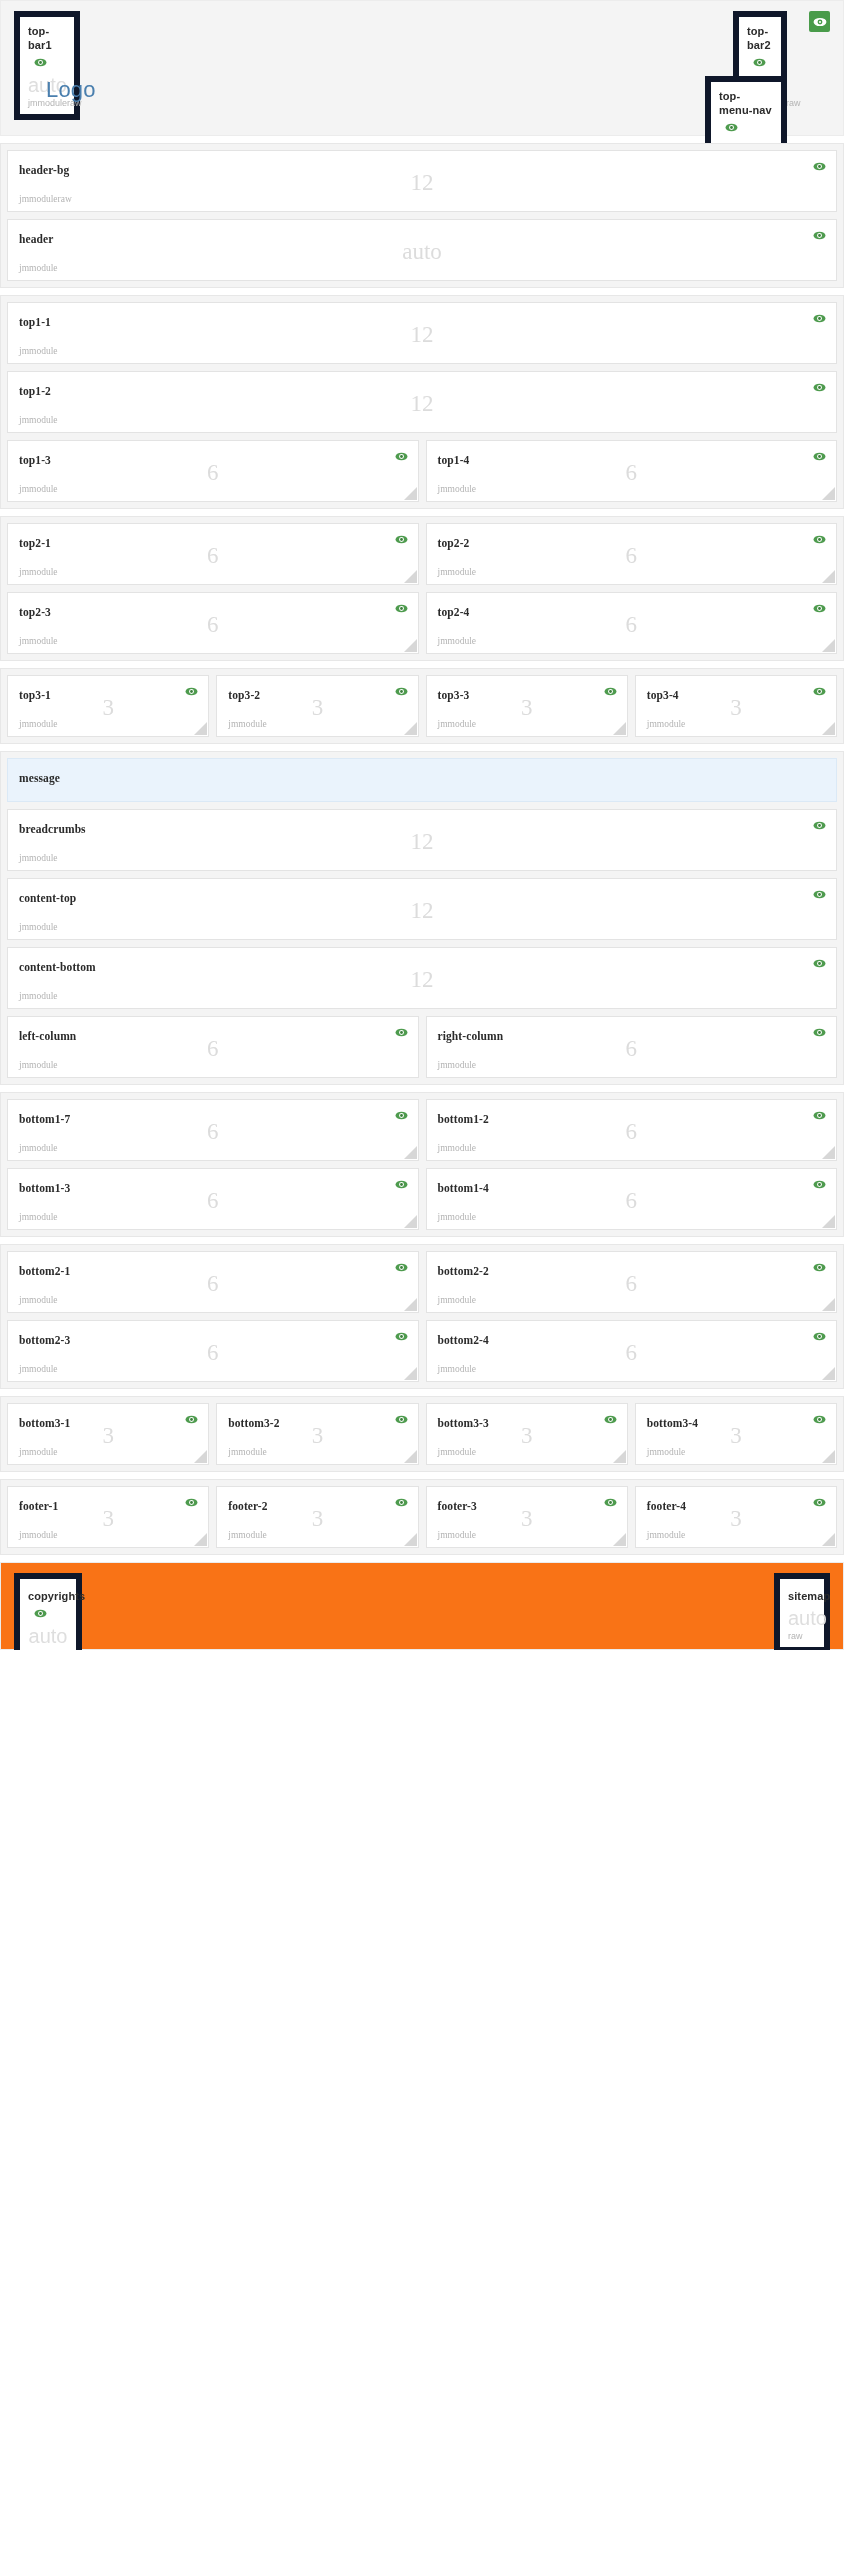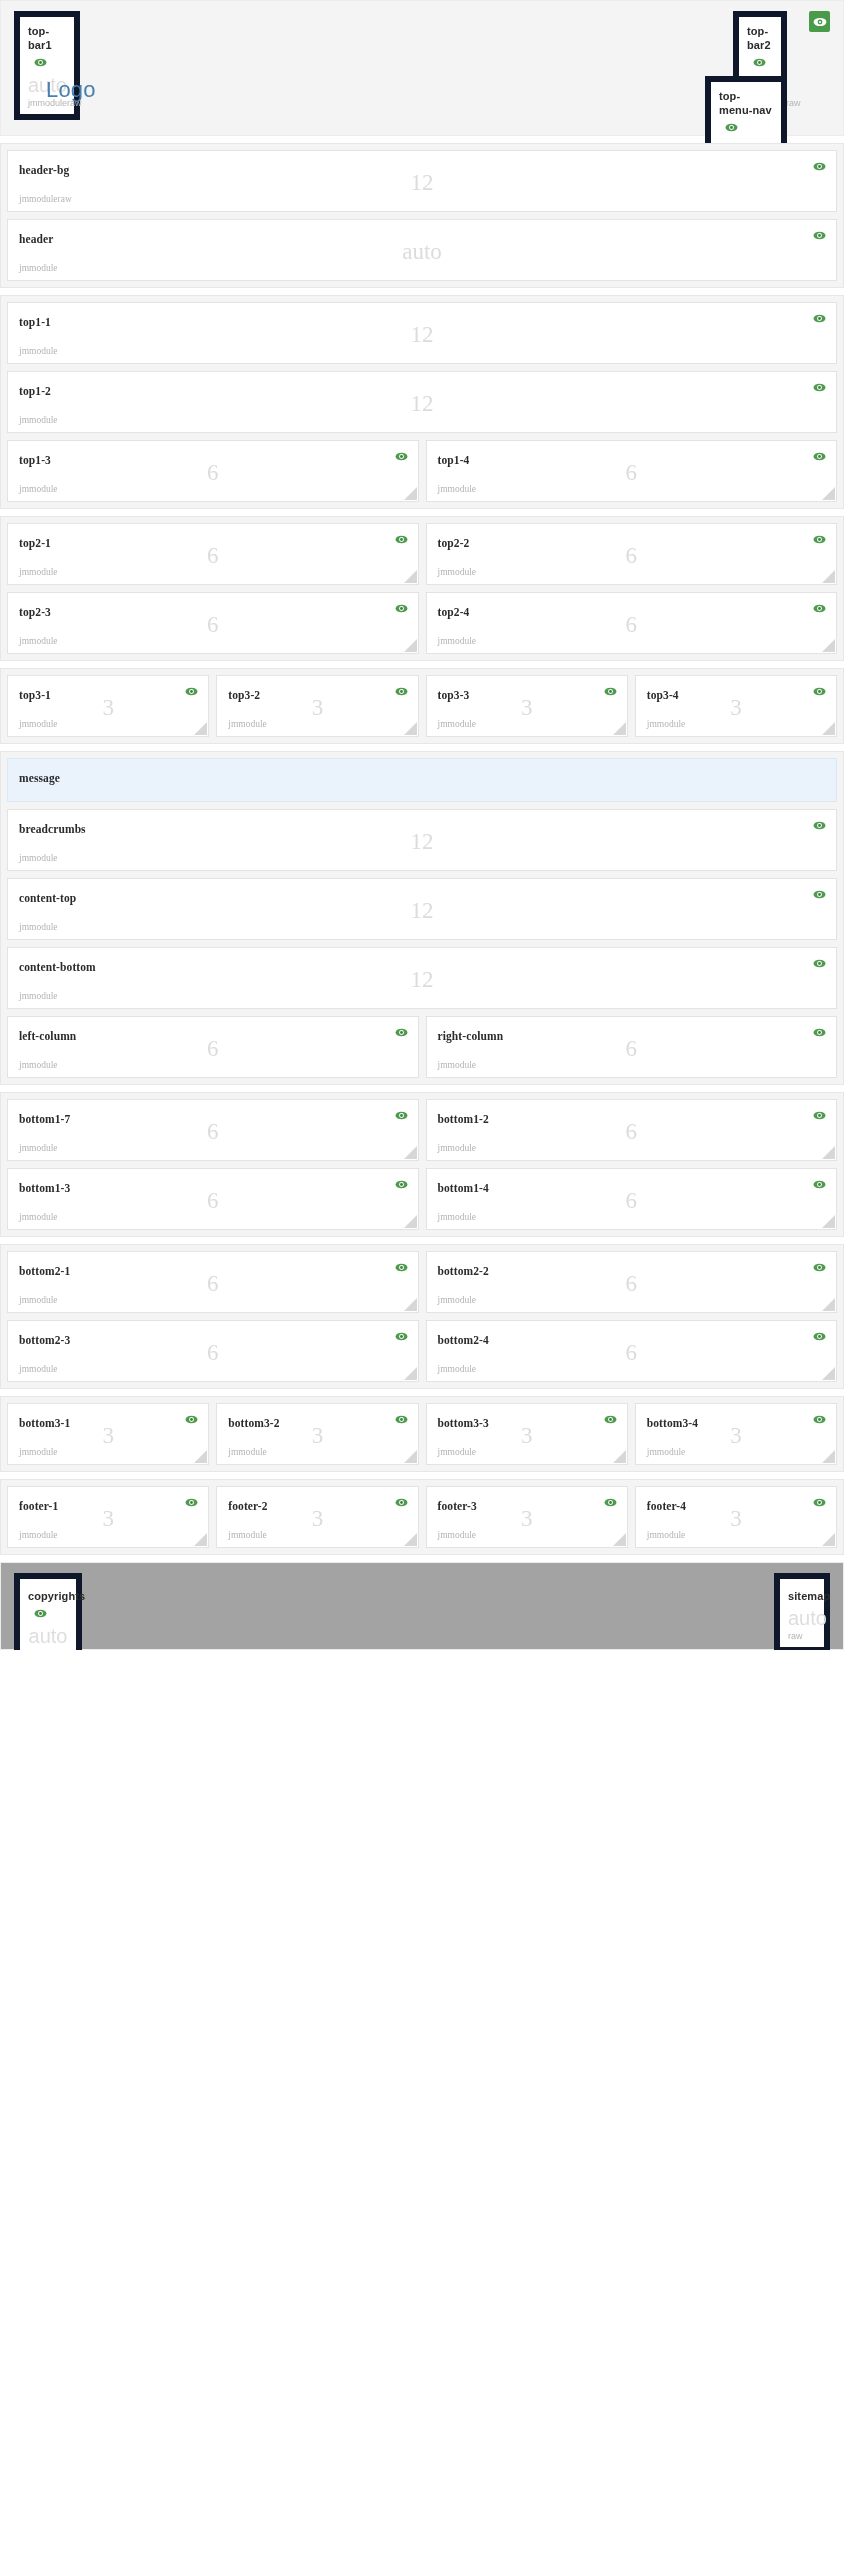--- a/index.html
+++ b/index.html
@@ -151,21 +151,21 @@
   
   .mod.blue {
     background: #eaf3fc;
     border: 1px solid #dbe9f6;
     min-height: 44px;
   }
   .mod.blue .mod-title { color: #2b2b2b; }
 
   
   .bottomzone {
-    background: #a3a3a3;
+    background: #f97316;
     border: 1px solid #ececec;
     position: relative;
     height: 88px;
     margin-top: 7px;
   }
   #copyrights { left: 13px; top: 10px; width: 68px; }
   #sitemap { right: 13px; top: 10px; width: 56px; }
 </style>
 </head>
 <body>

